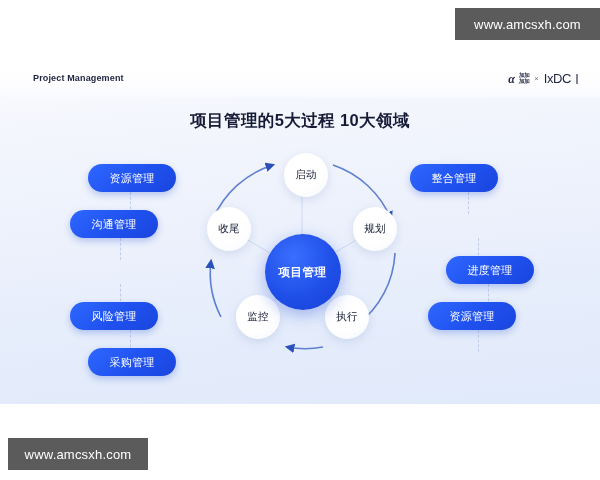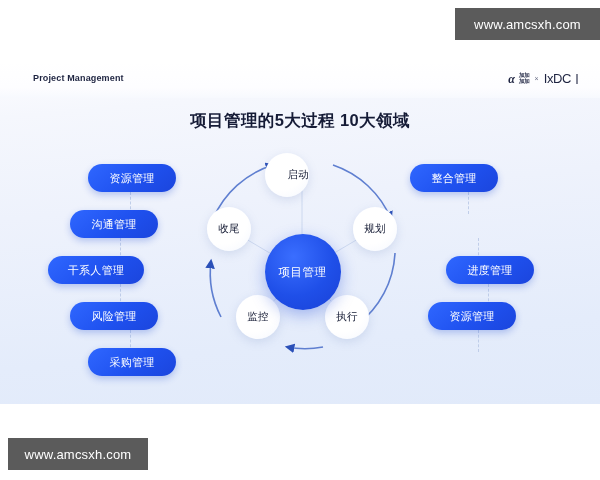--- a/index.html
+++ b/index.html
@@ -137,21 +137,21 @@
   }
   #core {
     position: absolute;
     left: 50%; top: 50%;
     width: 76px; height: 76px;
     margin-left: -38px; margin-top: -38px;
     border-radius: 50%;
     background: radial-gradient(circle at 38% 30%, #3a6eff 0%, #1f4fe8 55%, #1940d6 100%);
     color: #ffffff;
     font-size: 11.5px;
-    font-weight: normal;
+    font-weight: bold;
     letter-spacing: .5px;
     display: flex;
     align-items: center;
     justify-content: center;
     box-shadow: 0 5px 16px rgba(26,68,214,.35);
     z-index: 4;
   }
   .node {
     position: absolute;
     width: 44px; height: 44px;
@@ -159,21 +159,21 @@
     background: radial-gradient(circle at 35% 28%, #ffffff 0%, #ffffff 58%, #f4f7fe 100%);
     box-shadow: 0 3px 10px rgba(120,140,190,.22);
     color: #141a33;
     font-size: 10.5px;
     display: flex;
     align-items: center;
     justify-content: center;
     z-index: 3;
     letter-spacing: .3px;
   }
-  #node-start { left: 60px;  top: -4px; justify-content: flex-end;  }
+  #node-start { left: 79px;  top: -4px;  }
   #node-plan  { left: 148px; top: 50px;  }
   #node-exec  { left: 120px; top: 138px; }
   #node-mon   { left: 31px;  top: 138px; align-items: center; }
   #node-close { left: 2px;   top: 50px; text-align: center;  }
 
   #cycle svg { position: absolute; left:0; top:0; overflow: visible; z-index: 2; }
   #spokes    { z-index: 1; }
 </style>
 </head>
 <body>
@@ -207,23 +207,20 @@
   <div class="dash" style="left:468px; top:130px; height:22px;"></div>
   <div class="dash" style="left:478px; top:176px; height:22px;"></div>
   <div class="dash" style="left:488px; top:222px; height:22px;"></div>
   <div class="dash" style="left:478px; top:268px; height:22px;"></div>
 
   <div class="pill wide" style="left:88px; top:102px;">
     <span>资源管理</span>
   </div>
   <div class="pill wide" style="left:70px; top:148px;">
     <span>沟通管理</span>
-  </div>
-  <div class="pill xwide" style="left:48px; top:194px;">
-    <span>干系人管理</span>
   </div>
   <div class="pill wide" style="left:70px; top:240px;">
     <span>风险管理</span>
   </div>
   <div class="pill wide" style="left:88px; top:286px;">
     <span>采购管理</span>
   </div>
 
   <div class="pill wide" style="left:410px; top:102px;">
     <span>整合管理</span>

